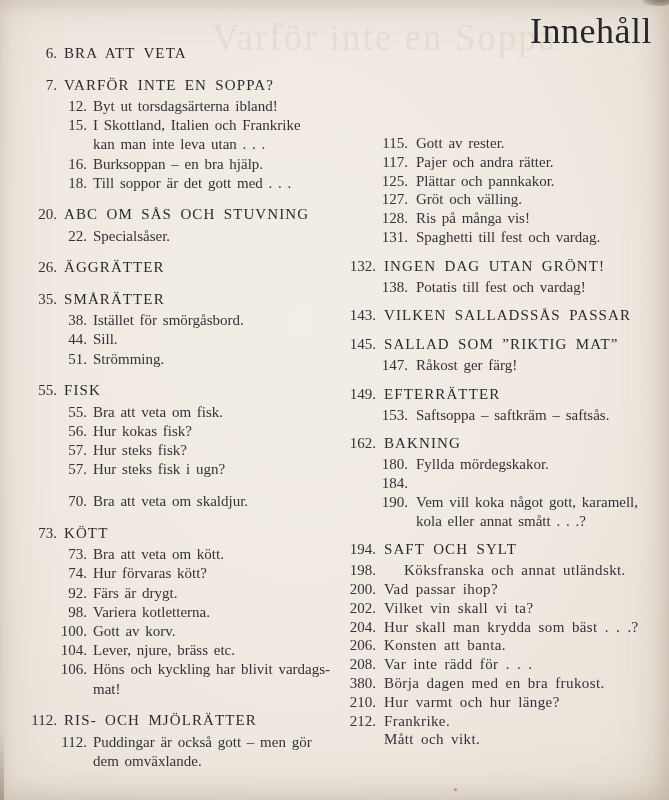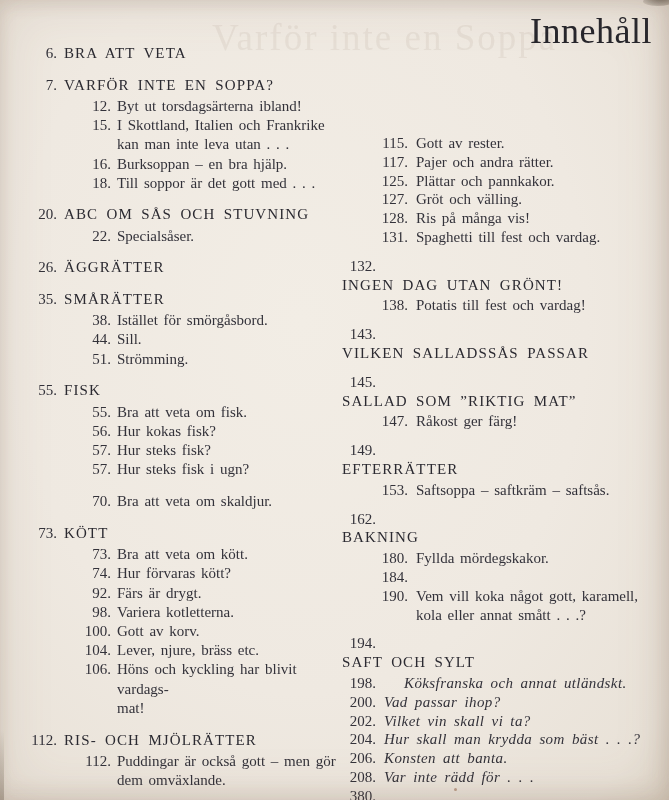--- a/index.html
+++ b/index.html
@@ -33,32 +33,32 @@
     color:#26262c;
   }
   .col{position:absolute;font-size:15px;}
   .col-left{left:25px;top:44px;width:324px;line-height:19.2px;}
   .col-right{left:342px;top:134px;width:322px;line-height:18.8px;}
   .row{display:flex;align-items:baseline;margin:0;}
   .num{flex:none;text-align:right;white-space:nowrap;}
   .txt{white-space:pre-wrap;word-spacing:2px;}
   
   .h{margin-top:12.5px;}
-  .col-right .h{margin-top:10px;flex-direction:column;}
+  .col-right .h{margin-top:10px;}
   .h .txt{letter-spacing:1.1px;word-spacing:3.5px;color:#2b2a31;}
   .col-left .h .num{width:32px;margin-right:7px;}
   .col-right .h .num{width:34px;margin-right:8px;}
   
   .col-left .s{padding-left:30px;}
-  .col-left .s .num{width:32px;margin-right:6px;margin-left:24px;}
+  .col-left .s .num{width:32px;margin-right:6px;}
   .col-right .s{padding-left:32px;}
   .col-right .s .num{width:34px;margin-right:8px;}
   .h + .s{margin-top:2px;}
   
-  .i .txt{font-style:italic;letter-spacing:0.4px;word-spacing:3px;}
+  .i .txt{letter-spacing:0.4px;word-spacing:3px;}
   .i .num{font-style:normal;}
   .col-right .i .num{width:34px;margin-right:8px;}
   .h + .i{margin-top:2px;gap:20px;}
   
   .sp{margin-top:13px;}
   .row:first-child{margin-top:0 !important;}
   
   .corner-smudge-tr{
     position:absolute;top:-3px;right:-4px;width:30px;height:9px;
     background:radial-gradient(ellipse at 60% 0%, rgba(70,62,50,0.75) 0%, rgba(70,62,50,0.35) 55%, rgba(70,62,50,0) 100%);
@@ -293,20 +293,21 @@
       <div class="row i">
         <span class="num">206.</span>
         <span class="txt">Konsten att banta.</span>
       </div>
       <div class="row i">
         <span class="num">208.</span>
         <span class="txt">Var inte rädd för . . .</span>
       </div>
       <div class="row i">
         <span class="num">380.</span>
+        <span class="txt">Börja dagen med en bra frukost.</span>
       </div>
       <div class="row i">
         <span class="num">210.</span>
         <span class="txt">Hur varmt och hur länge?</span>
       </div>
       <div class="row i">
         <span class="num">212.</span>
         <span class="txt">Frankrike.</span>
       </div>
       <div class="row i">

